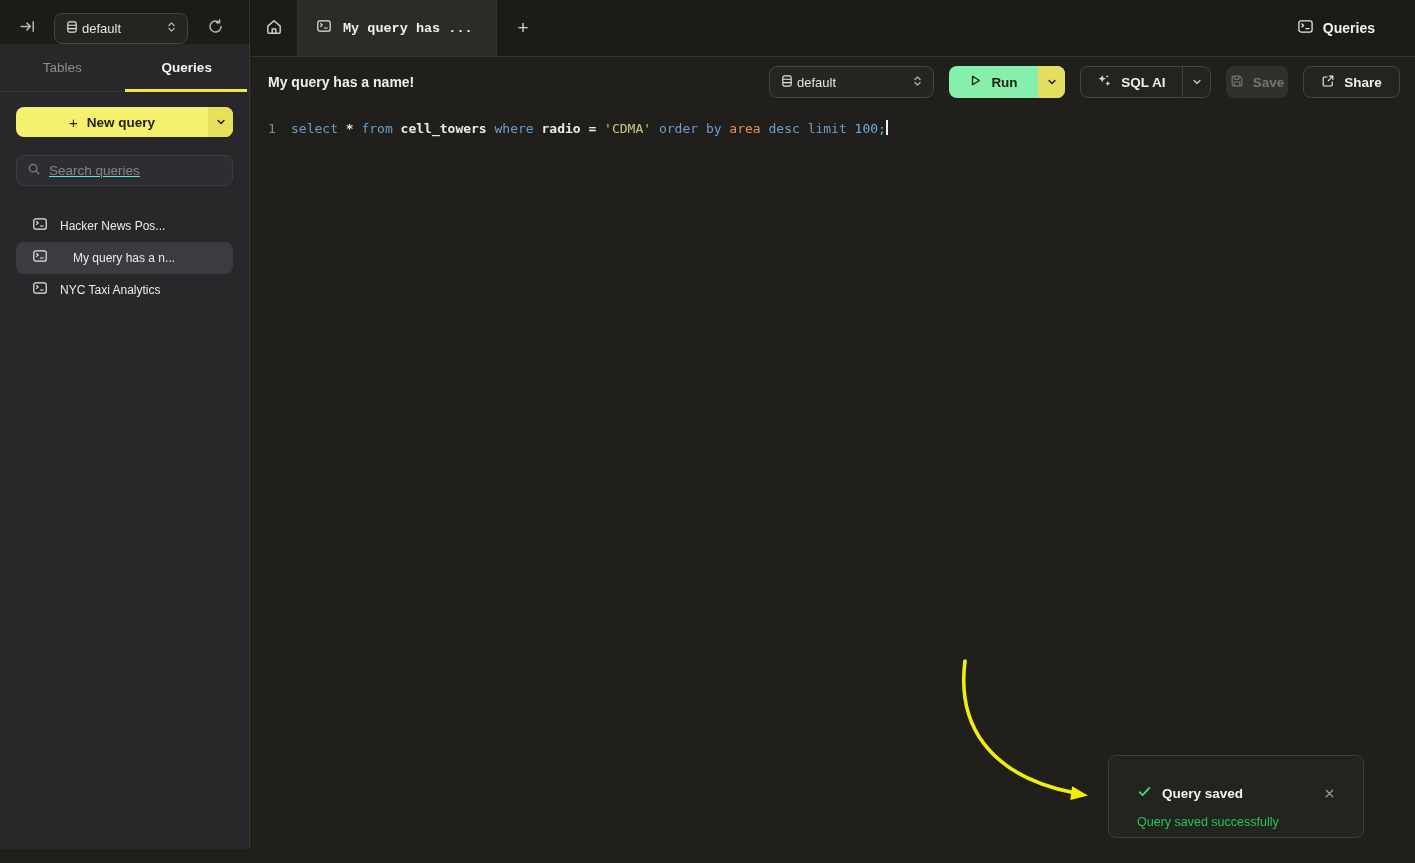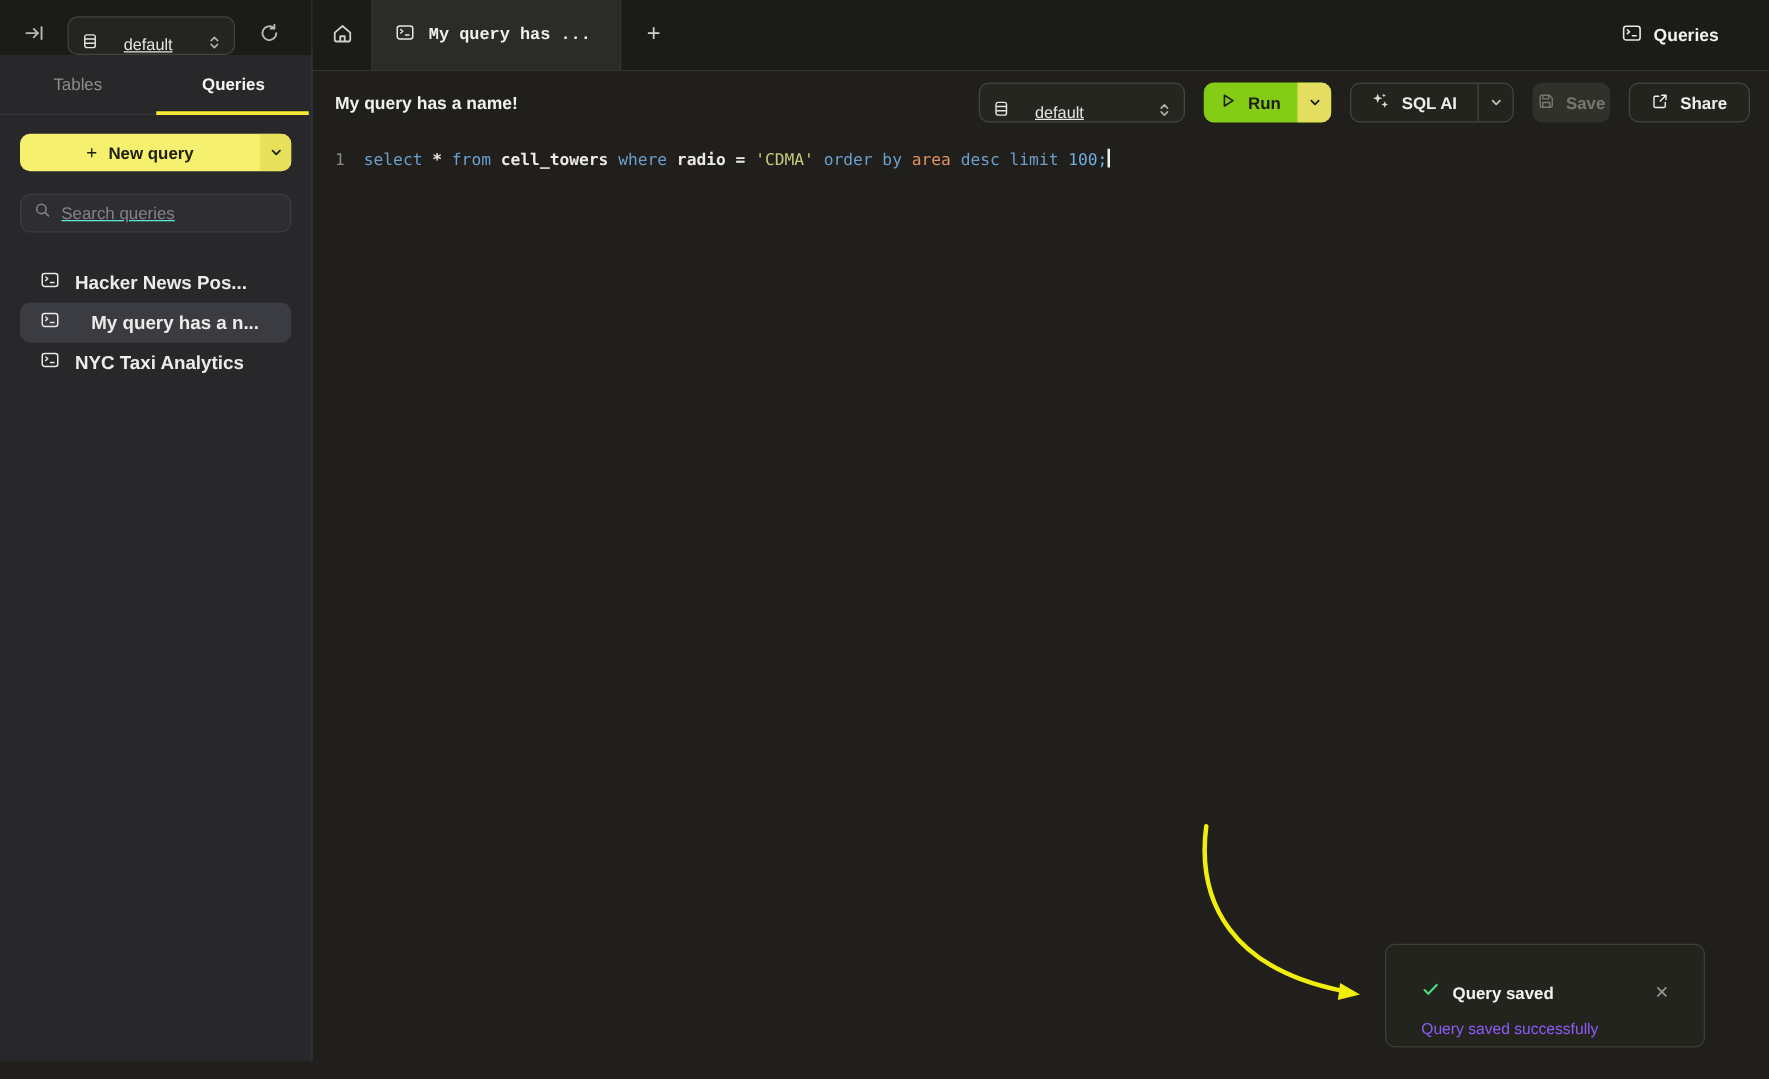--- a/index.html
+++ b/index.html
@@ -6,22 +6,22 @@
   html,body { width:1415px; height:863px; overflow:hidden; background:#201f1b;
     font-family:"Liberation Sans", sans-serif; color:#e8e8e6; }
 
   
   .topbar { position:absolute; left:0; top:0; width:1415px; height:57px;
     background:#1b1b17; border-bottom:1px solid #32322e; display:flex; align-items:stretch; }
   .tb-left { width:250px; display:flex; align-items:center; gap:14px; padding:0 14px;
     border-right:1px solid #32322e; flex:none; }
   .icon-btn { background:none; border:none; color:#b9b9b3; display:flex; align-items:center;
     justify-content:center; width:26px; height:26px; cursor:pointer; }
-  .select { display:flex; align-items:flex-end; gap:20px; height:31px; border:1px solid #44443e;
-    background:#242420; border-radius:8px; padding:0 10px; color:#e6e6e2; font-size:13px; cursor:pointer;text-decoration:underline; }
+  .select { display:flex; align-items:center; gap:3px; height:31px; border:1px solid #44443e;
+    background:#242420; border-radius:8px; padding:0 10px; color:#e6e6e2; font-size:13px; cursor:pointer; }
   .select .grow { flex:1; text-align:left; }
   .tb-db-select { width:134px; }
   .tb-tabs { display:flex; align-items:stretch; flex:1; }
   .home-btn { width:47px; display:flex; align-items:center; justify-content:center;
     background:none; border:none; color:#cfcfc9; cursor:pointer; }
   .tab { width:200px; background:#2b2b27; border-left:1px solid #32322e; border-right:1px solid #32322e;
     display:flex; align-items:center; gap:11px; padding:0 18px; cursor:pointer;font-family:Liberation Mono, monospace; }
   .tab-label { font-size:13.5px; font-weight:600; color:#f0f0ec; white-space:nowrap; overflow:hidden; }
   .newtab-btn { width:52px; background:none; border:none; color:#cfcfc9; font-size:19px;
     font-weight:300; cursor:pointer; }
@@ -47,31 +47,31 @@
     background:#e6e05a; color:#21210f; }
   .search-box { display:flex; align-items:center; gap:8px; width:217px; height:31px;
     background:#2e2e32; border:1px solid #3c3c42; border-radius:8px; padding:0 10px; margin-bottom:24px; }
   .search-box input { background:none; border:none; outline:none; color:#5eead4; font-size:13.5px;
     width:100%; font-family:inherit;text-decoration:underline; }
   .search-box input::placeholder { color:#83838b; }
   .q-list { display:flex; flex-direction:column; gap:0; }
   .q-item { display:flex; align-items:center; gap:12px; height:32px; padding:0 10px 0 16px;
     border-radius:8px; cursor:pointer; color:#ececE8; }
   .q-item.selected { background:#3b3b42;gap:25px; }
-  .q-item .q-label { font-size:15px; font-weight:700; white-space:nowrap; overflow:hidden; }
+  .q-item .q-label { font-size:12px; font-weight:400; white-space:nowrap; overflow:hidden; }
   .q-item svg, .tab svg { flex:none; }
 
   
   .main { position:absolute; left:251px; top:58px; width:1164px; height:805px; background:#201f1b; }
   .ed-header { height:48px; display:flex; align-items:center; padding:0 15px 0 17px; }
   .ed-title { font-size:14px; font-weight:600; color:#f0f0ec; }
   .ed-controls { margin-left:auto; display:flex; align-items:center; gap:15px; }
   .ctl-db-select { width:165px; height:32px; background:#262621; border-color:#45453f; }
-  .run-btn { display:flex; align-items:stretch; height:32px; width:102px; border:none; border-radius:8px;
-    overflow:hidden; padding:0; cursor:pointer; background:#84cc16; }
+  .run-btn { display:flex; align-items:stretch; height:32px; width:116px; border:none; border-radius:8px;
+    overflow:hidden; padding:0; cursor:pointer; background:#86efac; }
   .run-btn .main-seg { flex:1; display:flex; align-items:center; justify-content:center; gap:9px;
     font-size:13.5px; font-weight:600; color:#1e1e12; }
   .run-btn .chev-seg { width:27px; display:flex; align-items:center; justify-content:center;
     background:#e4de60; color:#1e1e12; }
   .btn-outline { display:flex; align-items:center; height:32px; background:#24241f;
     border:1px solid #45453f; border-radius:8px; color:#eeeeea; font-size:13.5px; font-weight:600;
     cursor:pointer; font-family:inherit; }
   .sqlai-btn { width:131px; padding:0; }
   .sqlai-btn .main-seg { flex:1; display:flex; align-items:center; justify-content:center; gap:9px; }
   .sqlai-btn .chev-seg { width:28px; height:100%; display:flex; align-items:center; justify-content:center;
@@ -95,21 +95,21 @@
   .caret { display:inline-block; width:1.5px; height:15px; background:#f2f2ee;
     vertical-align:-2px; margin-left:0.5px; }
 
   
   .toast { position:absolute; left:1108px; top:755px; width:256px; height:83px;
     background:#24241f; border:1px solid #3f3f39; border-radius:8px; padding:28px; }
   .toast-head { display:flex; align-items:center; gap:10px; }
   .toast-title { font-size:13.5px; font-weight:700; color:#f2f2ee; }
   .toast-close { margin-left:auto; background:none; border:none; color:#9a9a94;
     font-size:14px; cursor:pointer; line-height:1; }
-  .toast-msg { margin-top:12px; font-size:12.5px; color:#8b5cf6; }
+  .toast-msg { margin-top:12px; font-size:12.5px; color:#22c55e; }
 
   
   .arrow-overlay { position:absolute; left:0; top:0; width:1415px; height:863px; pointer-events:none; }
 </style>
 </head>
 <body>
 
 <header class="topbar">
   <div class="tb-left">
     <button class="icon-btn">

